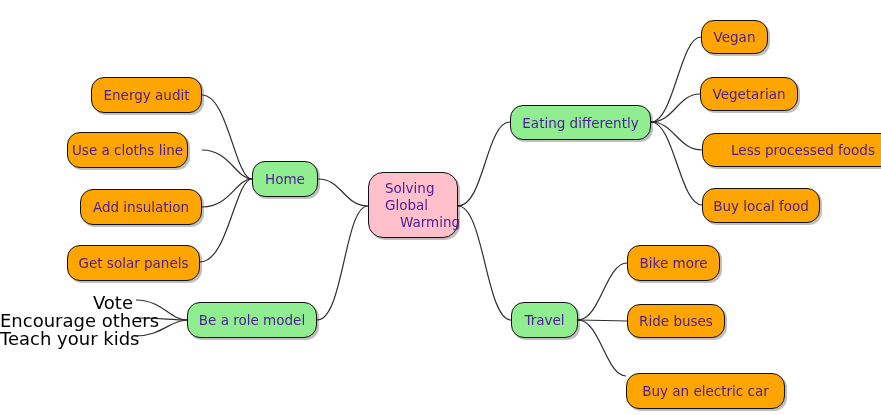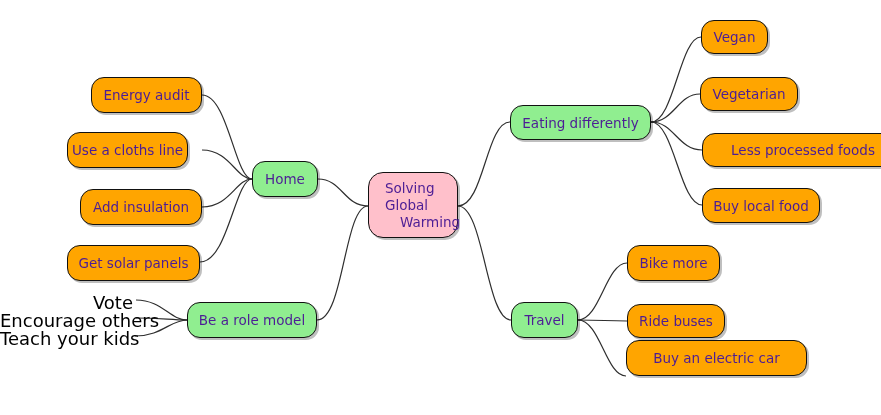--- a/index.html
+++ b/index.html
@@ -92,15 +92,15 @@
   <div class="plain" style="left:0px;top:310px;width:133px;height:17px">Encourage others</div>
   <div class="plain" style="left:0px;top:328px;width:132px;height:17px">Teach your kids</div>
 
   <div class="node" style="left:701px;top:20px;width:67px;height:34px">Vegan</div>
   <div class="node" style="left:700px;top:77px;width:98px;height:34px">Vegetarian</div>
   <div class="node" style="left:702px;top:133px;width:202px;height:34px">Less processed foods</div>
   <div class="node" style="left:702px;top:188px;width:118px;height:35px">Buy local food</div>
 
   <div class="node" style="left:627px;top:245px;width:93px;height:36px">Bike more</div>
   <div class="node" style="left:627px;top:304px;width:98px;height:34px">Ride buses</div>
-  <div class="node" style="left:626px;top:340px;width:181px;height:36px">Buy an electric car</div>
+  <div class="node" style="left:626px;top:373px;width:159px;height:36px">Buy an electric car</div>
 
 </div>
 
 </body></html>

